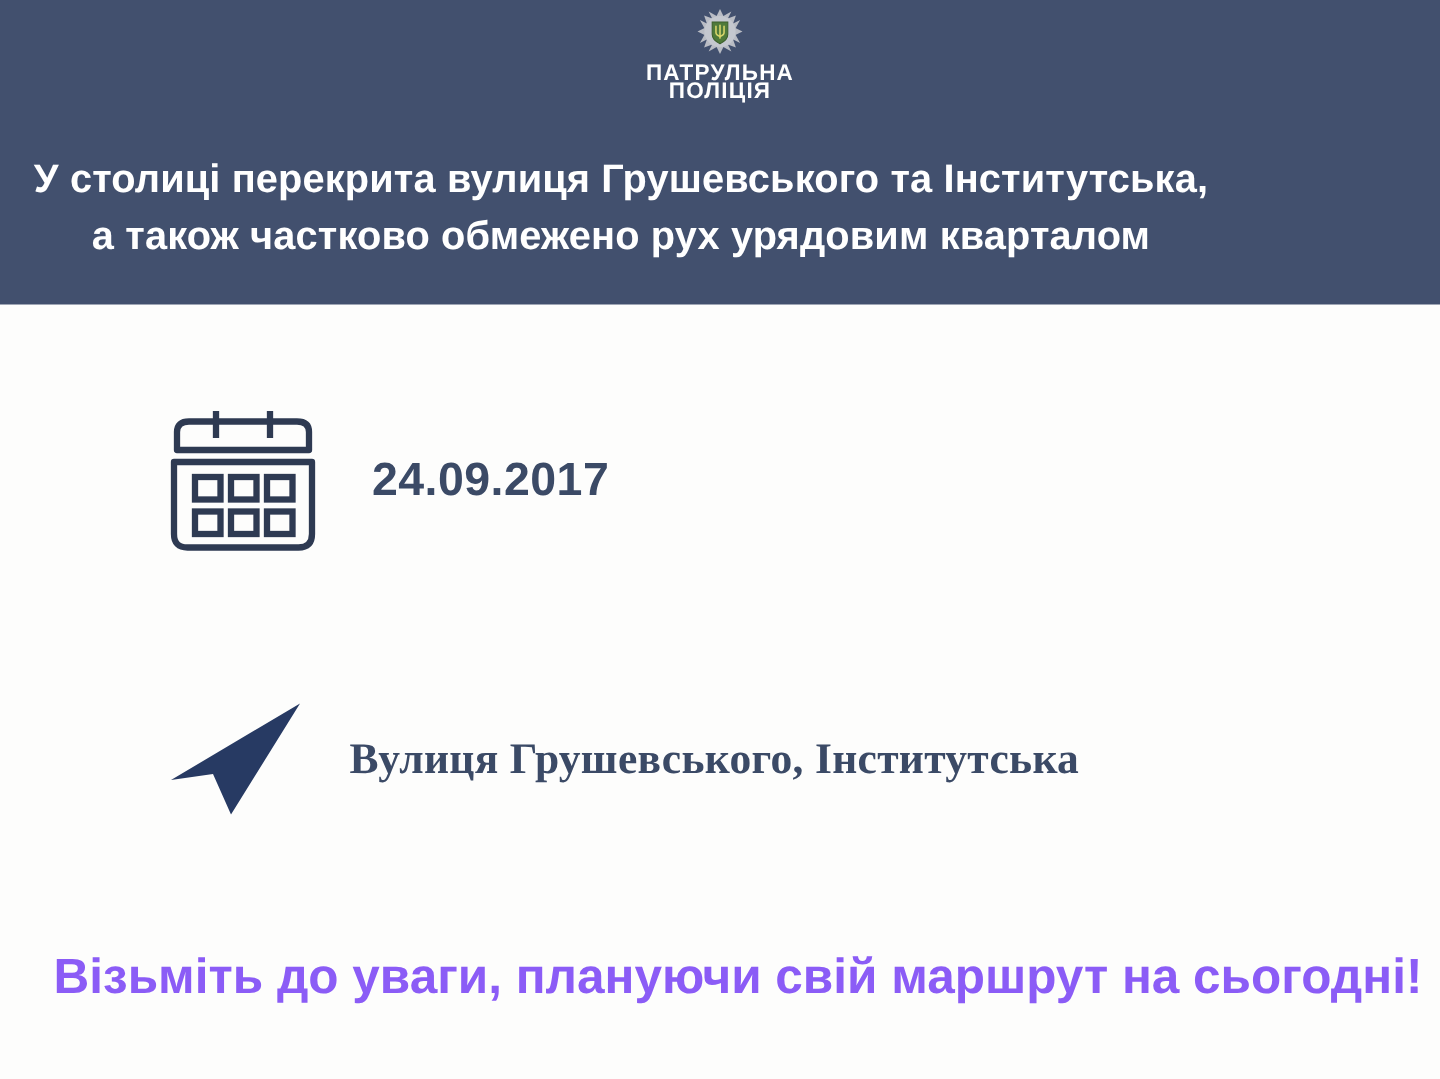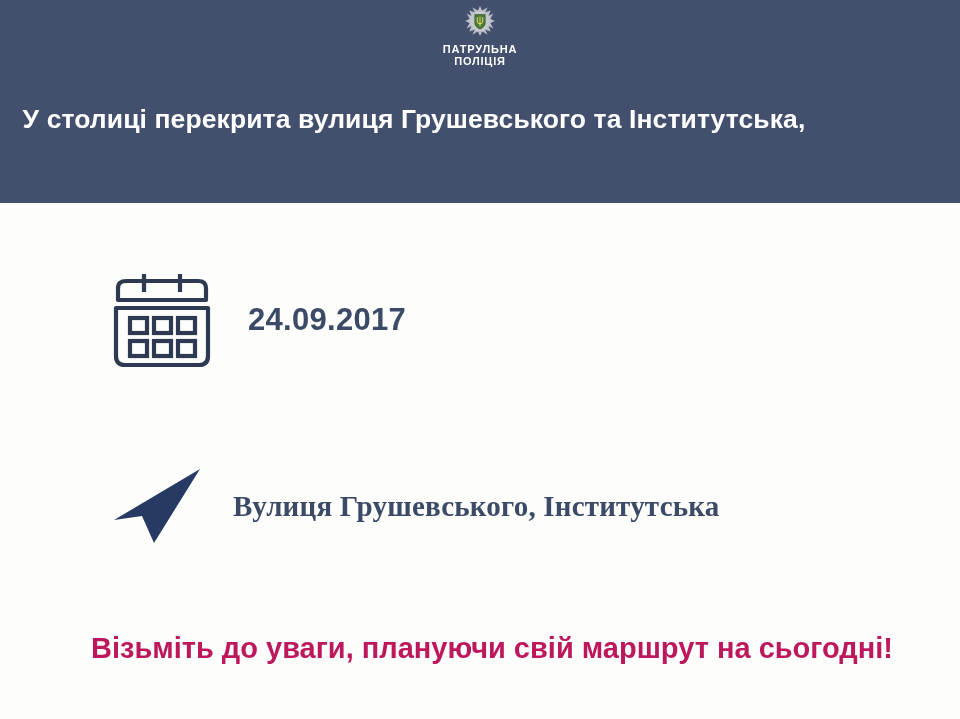--- a/index.html
+++ b/index.html
@@ -30,21 +30,21 @@
     display:flex; flex-direction:column;
     align-items:center;
   }
 
   .badge-logo { display:block; width:38px; height:34px; }
 
   .brand-wordmark {
     margin-top:3px;
     text-align:center;
     color:#ffffff;
-    font-size:11px;
+    font-size:15px;
     font-weight:bold;
     letter-spacing:0.8px;
     line-height:12px;
   }
   .brand-wordmark span { display:block; }
 
   .header-title {
     position:absolute; left:0; top:100px;
     width:828px;
     text-align:center;
@@ -91,22 +91,22 @@
     margin-left:13px;
     letter-spacing:0.2px;
     font-family:Liberation Serif, serif;
   }
 
   
   .footer-note {
     position:absolute; left:0; top:632px;
     width:960px;
     text-align:center;
-    color:#be185d;
-    font-size:29px;
+    color:#8b5cf6;
+    font-size:33px;
     font-weight:bold;
     letter-spacing:0px;
     white-space:nowrap;
     padding-left:24px;
   }
 </style>
 </head>
 <body>
 
 <div id="poster">
@@ -142,20 +142,21 @@
       </svg>
 
       <div class="brand-wordmark">
         <span>ПАТРУЛЬНА</span>
         <span>ПОЛІЦІЯ</span>
       </div>
     </div>
 
     <div class="header-title">
       <span class="tline">У столиці перекрита вулиця Грушевського та Інститутська,</span>
+      <span class="tline">а також частково обмежено рух урядовим кварталом</span>
     </div>
   </div>
 
   <div class="info-row row-date">
     <div class="row-icon">
       <svg width="100" height="104" viewBox="0 0 100 104">
         <g fill="none" stroke="#2e3a52" stroke-width="4.2">
 
           <line x1="32" y1="6" x2="32" y2="24" stroke-linecap="butt"></line>
           <line x1="68" y1="6" x2="68" y2="24" stroke-linecap="butt"></line>

